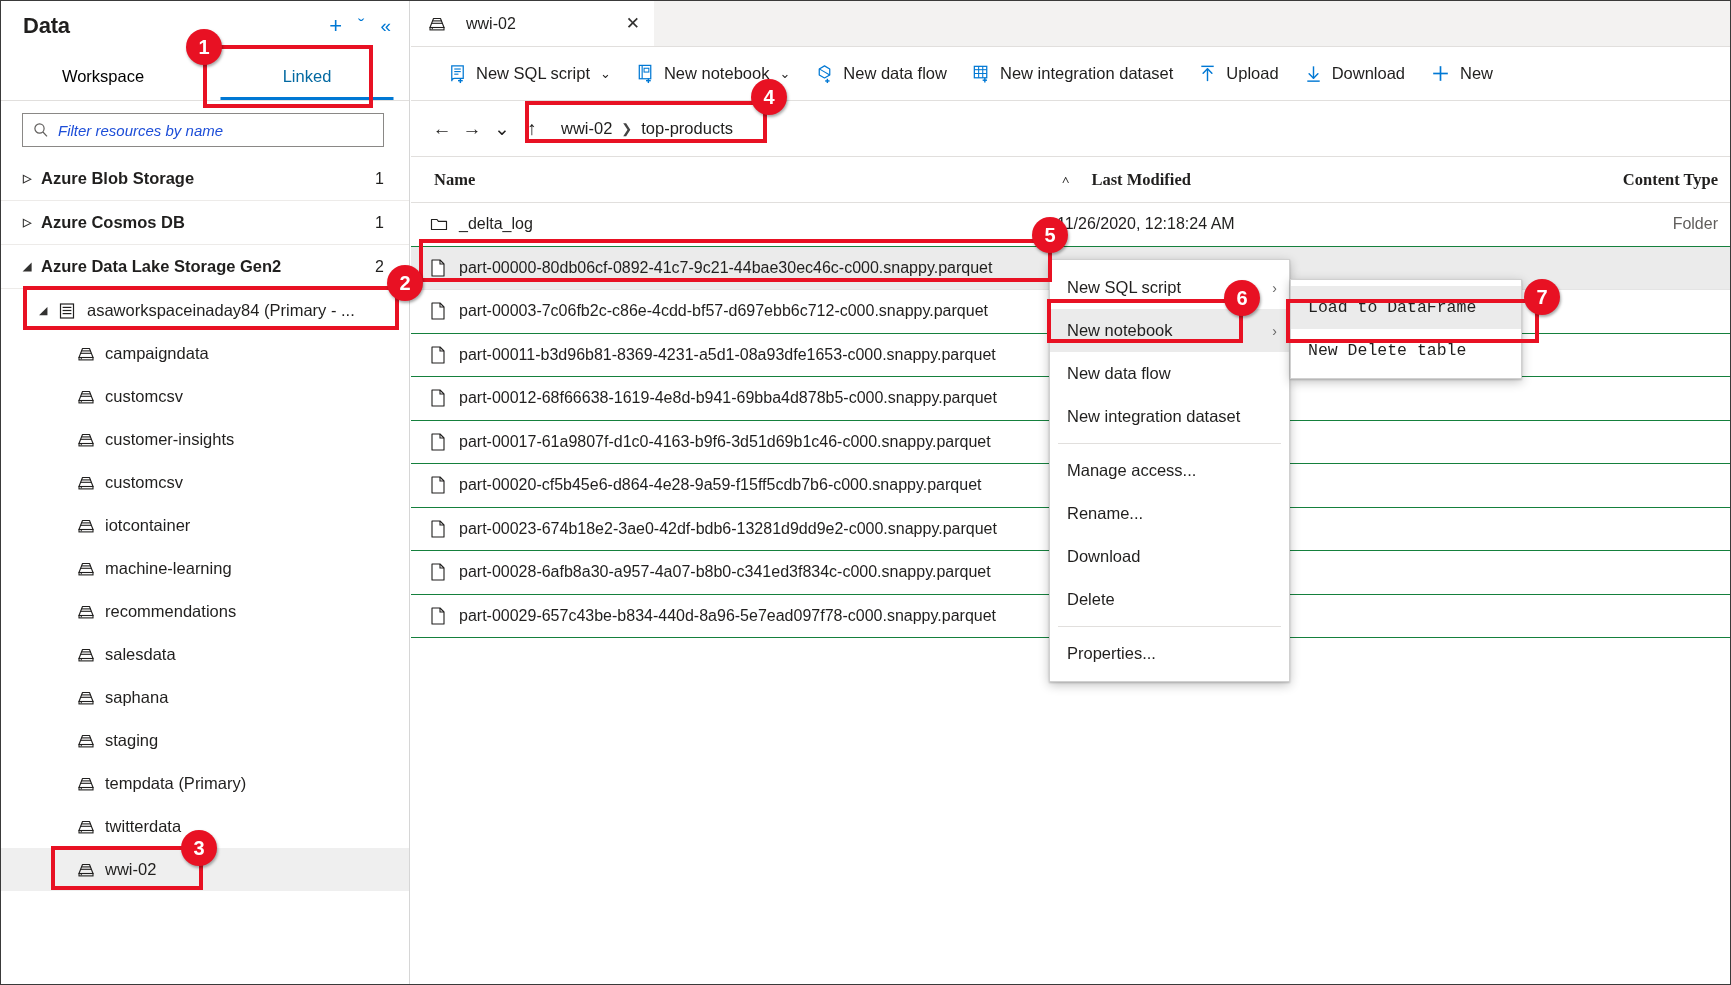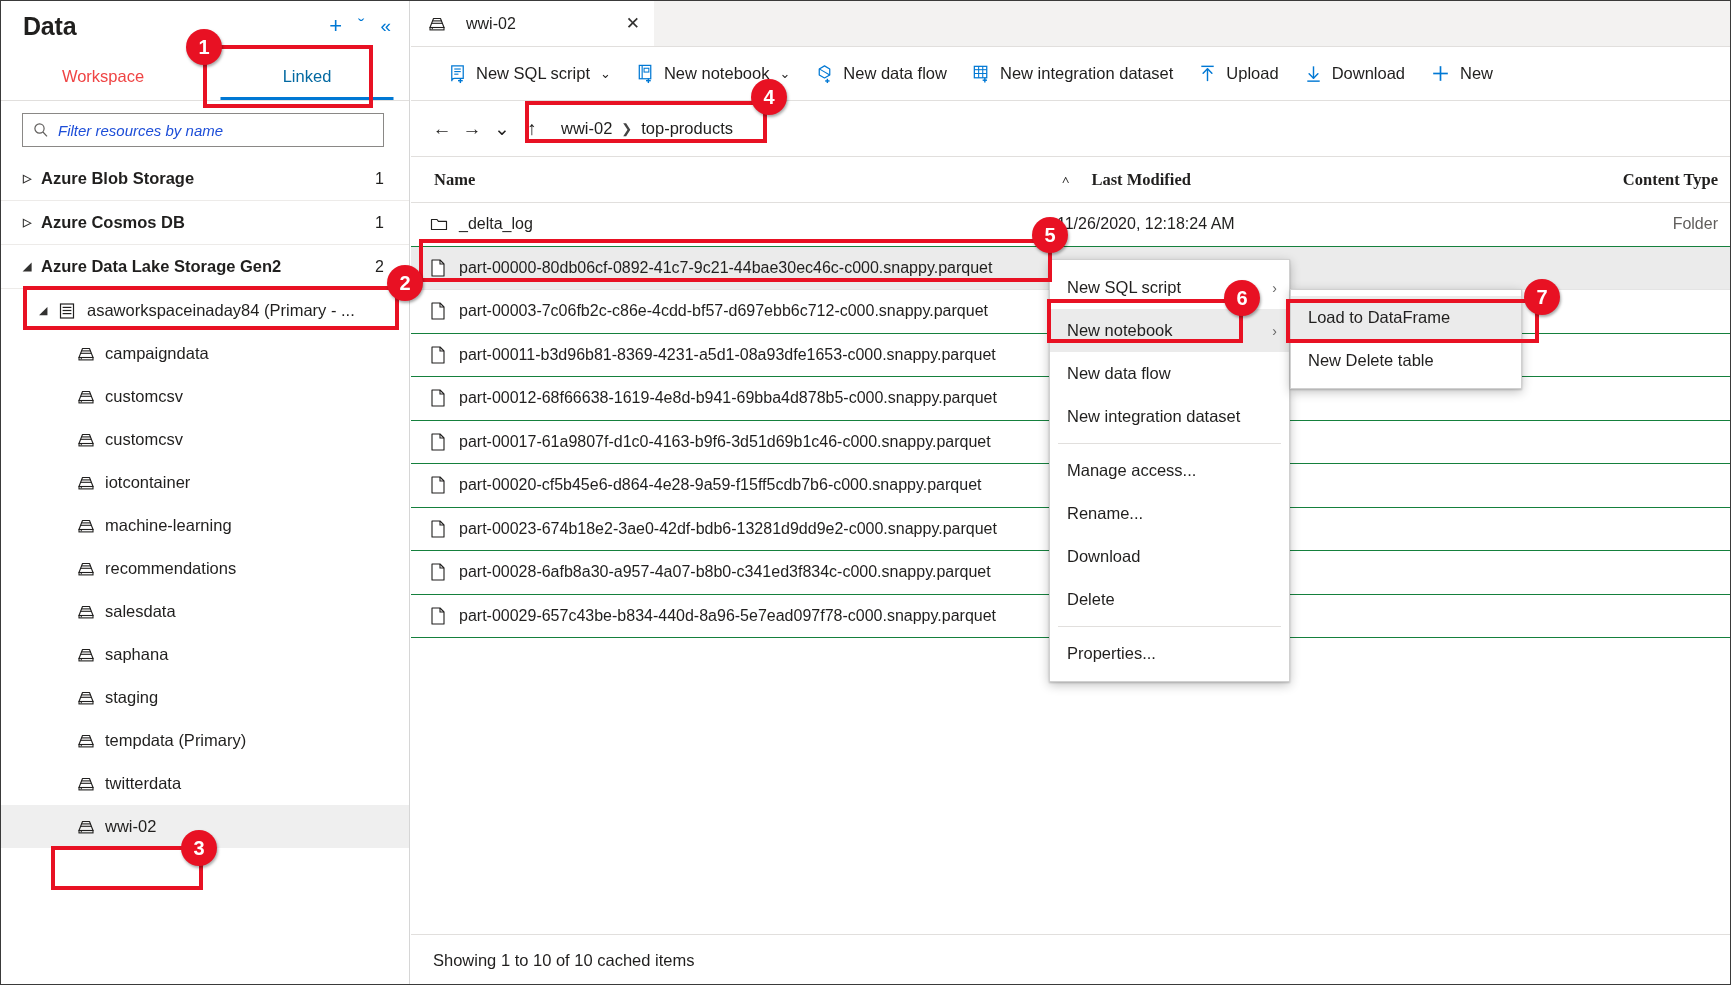--- a/index.html
+++ b/index.html
@@ -27,21 +27,21 @@
   }
   .panel-header {
     position: relative;
     height: 52px;
     padding: 10px 18px 0 22px;
     display: flex;
     align-items: flex-start;
     justify-content: space-between;
   }
   .panel-title {
-    font-size: 25px;
+    font-size: 22px;
     font-weight: 600;
     color: #201f1e;
     letter-spacing: -0.2px;
     line-height: 30px;
   }
   .panel-actions {
     display: flex;
     align-items: center;
     gap: 16px;
     padding-top: 4px;
@@ -59,21 +59,21 @@
     display: flex;
     height: 48px;
     border-bottom: 1px solid #e1dfdd;
   }
   .tab {
     flex: 1;
     display: flex;
     align-items: center;
     justify-content: center;
     font-size: 16.5px;
-    color: #ef4444;
+    color: #000000;
     cursor: pointer;
     position: relative;
   }
   .tab.active { color: #0369a1; }
   .tab.active::after {
     content: "";
     position: absolute;
     left: 50%;
     transform: translateX(-50%);
     bottom: 0;
@@ -260,21 +260,21 @@
   
   .ctx-menu {
     position: absolute;
     background: #fff;
     border: 1px solid #d0d0d0;
     box-shadow: 0 3.2px 10px rgba(0,0,0,.24), 0 0.6px 1.8px rgba(0,0,0,.2);
     padding: 6px 0;
     z-index: 40;
   }
   #ctx-main { left: 638px; top: 258px; width: 241px; }
-  #ctx-sub  { left: 879px; top: 288px; width: 232px; }
+  #ctx-sub  { left: 879px; top: 278px; width: 232px; font-family: Liberation Mono, monospace; }
   .ctx-item {
     height: 43px;
     display: flex;
     align-items: center;
     padding: 0 12px 0 17px;
     font-size: 16.5px;
     color: #201f1e;
     cursor: pointer;
     white-space: nowrap;
   }
@@ -375,20 +375,30 @@
         </div>
         <div class="tree-row child" style="padding-left: 75px;">
           <span class="db-icon"><svg viewBox="0 0 20 20" width="20" height="20">
               <path d="M3 13.5 L6.5 4.5 H13.5 L17 13.5 Z" fill="none" stroke="#201f1e" stroke-width="1.1" stroke-linejoin="round"></path>
               <line x1="4.6" y1="9.3" x2="15.4" y2="9.3" stroke="#201f1e" stroke-width="1.1"></line>
               <line x1="5.6" y1="6.9" x2="14.4" y2="6.9" stroke="#201f1e" stroke-width="1.1"></line>
               <rect x="3" y="13.5" width="14" height="2.4" fill="none" stroke="#201f1e" stroke-width="1.1"></rect>
               <circle cx="5.3" cy="14.7" r="0.65" fill="#201f1e"></circle>
             </svg></span>
           <span class="tree-label">customcsv</span>
+        </div>
+        <div class="tree-row child" style="padding-left: 75px;">
+          <span class="db-icon"><svg viewBox="0 0 20 20" width="20" height="20">
+              <path d="M3 13.5 L6.5 4.5 H13.5 L17 13.5 Z" fill="none" stroke="#201f1e" stroke-width="1.1" stroke-linejoin="round"></path>
+              <line x1="4.6" y1="9.3" x2="15.4" y2="9.3" stroke="#201f1e" stroke-width="1.1"></line>
+              <line x1="5.6" y1="6.9" x2="14.4" y2="6.9" stroke="#201f1e" stroke-width="1.1"></line>
+              <rect x="3" y="13.5" width="14" height="2.4" fill="none" stroke="#201f1e" stroke-width="1.1"></rect>
+              <circle cx="5.3" cy="14.7" r="0.65" fill="#201f1e"></circle>
+            </svg></span>
+          <span class="tree-label">customer-insights</span>
         </div>
         <div class="tree-row child" style="padding-left: 75px;">
           <span class="db-icon"><svg viewBox="0 0 20 20" width="20" height="20">
               <path d="M3 13.5 L6.5 4.5 H13.5 L17 13.5 Z" fill="none" stroke="#201f1e" stroke-width="1.1" stroke-linejoin="round"></path>
               <line x1="4.6" y1="9.3" x2="15.4" y2="9.3" stroke="#201f1e" stroke-width="1.1"></line>
               <line x1="5.6" y1="6.9" x2="14.4" y2="6.9" stroke="#201f1e" stroke-width="1.1"></line>
               <rect x="3" y="13.5" width="14" height="2.4" fill="none" stroke="#201f1e" stroke-width="1.1"></rect>
               <circle cx="5.3" cy="14.7" r="0.65" fill="#201f1e"></circle>
             </svg></span>
           <span class="tree-label">customcsv</span>
@@ -714,23 +724,20 @@
                 <path d="M3 2 H11 L15 6 V18 H3 Z" fill="#fff" stroke="#201f1e" stroke-width="1.1" stroke-linejoin="round"></path>
                 <path d="M11 2 V6 H15" fill="none" stroke="#201f1e" stroke-width="1.1"></path>
               </svg></span>
             <span>part-00029-657c43be-b834-440d-8a96-5e7ead097f78-c000.snappy.parquet</span>
           </div>
           <div class="cell-mod"></div>
           <div class="cell-type"></div>
         </div>
       </div>
 
-    <div class="status-bar">
-      <span>Showing 1 to 10 of 10 cached items</span>
-    </div>
 
     <div class="ctx-menu" id="ctx-main">
         <div class="ctx-item">
           <span>New SQL script</span>
           <span class="sub-arrow">›</span>
         </div>
         <div class="ctx-item hovered">
           <span>New notebook</span>
           <span class="sub-arrow">›</span>
         </div>

